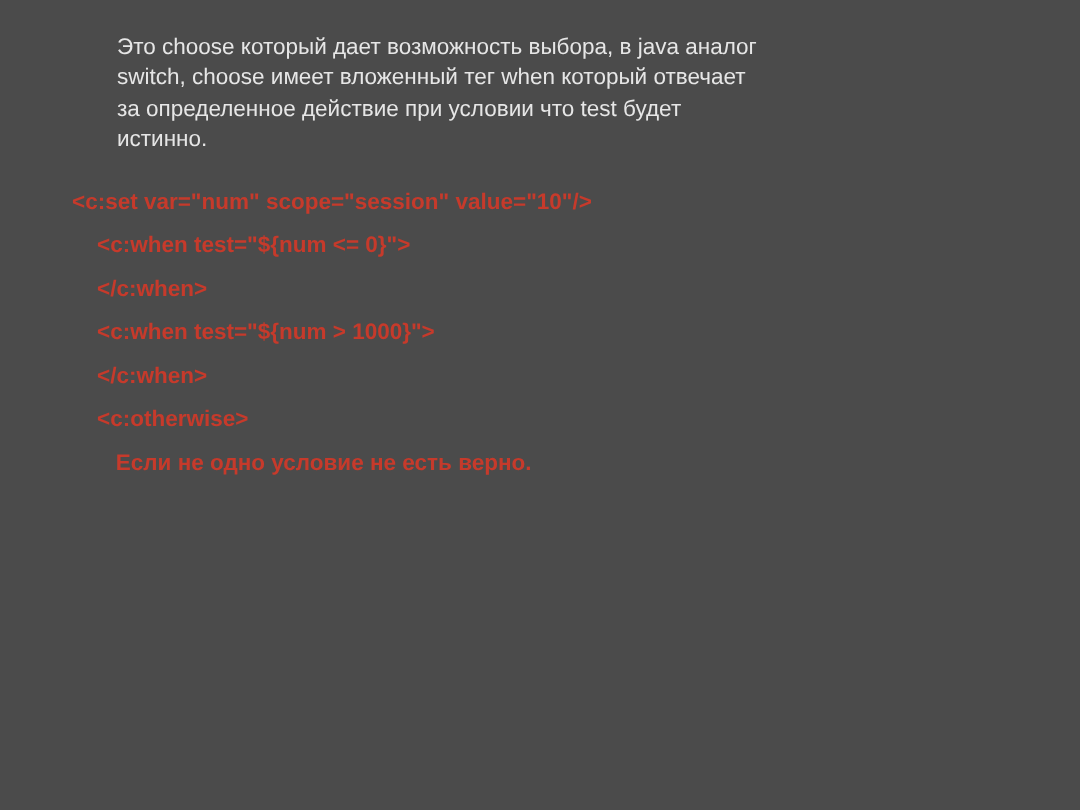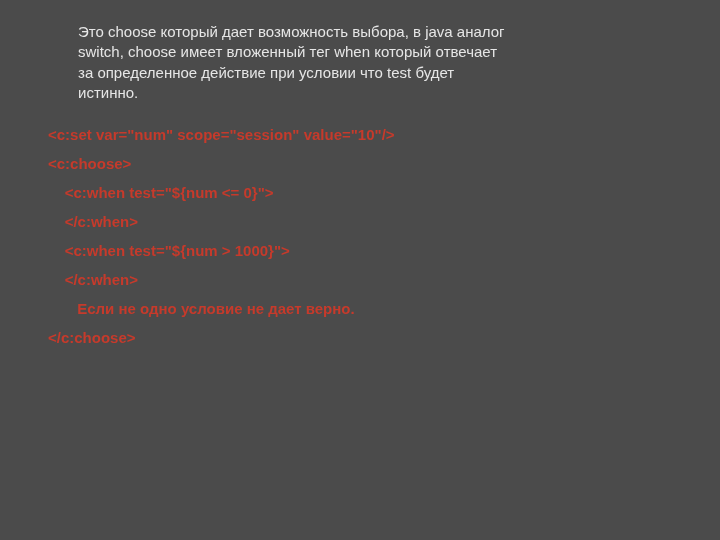--- a/index.html
+++ b/index.html
@@ -36,21 +36,20 @@
     white-space: pre;
   }
 </style>
 </head>
 <body>
 
 <div class="slide">
   <div class="desc">Это choose который дает возможность выбора, в java аналог switch, choose имеет вложенный тег when  который отвечает за определенное действие при условии что test будет истинно.</div>
   <div class="code">
     <div class="line">&lt;c:set var="num" scope="session" value="10"/&gt;</div>
-    <div class="line">&lt;c:choose&gt;</div>
     <div class="line">    &lt;c:when test="${num &lt;= 0}"&gt;</div>
     <div class="line">    &lt;/c:when&gt;</div>
     <div class="line">    &lt;c:when test="${num &gt; 1000}"&gt;</div>
     <div class="line">    &lt;/c:when&gt;</div>
-    <div class="line">       Если не одно условие не дает верно.</div>
-    <div class="line">&lt;/c:choose&gt;</div>
+    <div class="line">    &lt;c:otherwise&gt;</div>
+    <div class="line">       Если не одно условие не есть верно.</div>
   </div>
 </div>
 
 </body></html>

